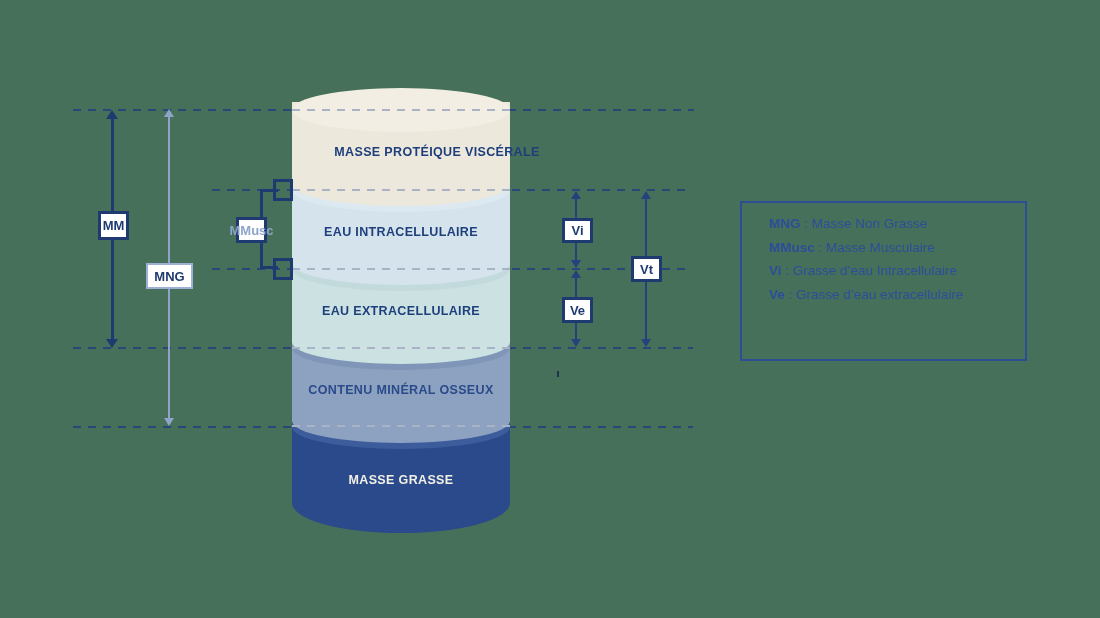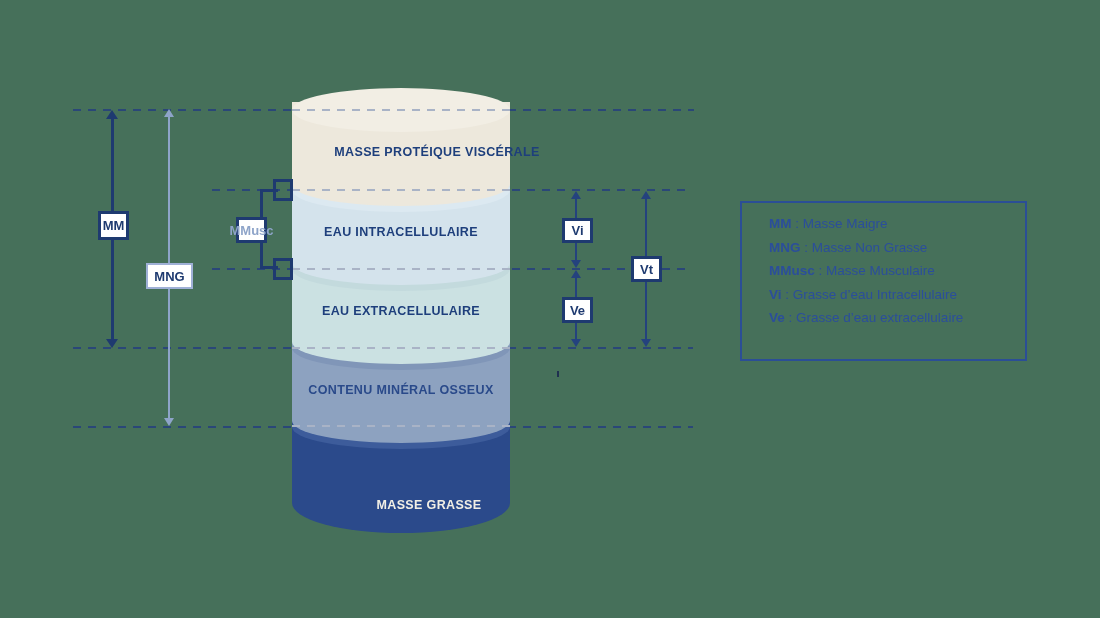--- a/index.html
+++ b/index.html
@@ -78,21 +78,21 @@
   <div class="dashg" style="top:109px;"></div>
   <div class="dashg" style="top:189px;"></div>
   <div class="dashg" style="top:268px;"></div>
   <div class="dashg" style="top:347px;"></div>
   <div class="dashg" style="top:425px;"></div>
 
   <div class="cyl-label" style="top:145px;padding-left:36px;">MASSE PROTÉIQUE VISCÉRALE</div>
   <div class="cyl-label" style="top:225px;">EAU INTRACELLULAIRE</div>
   <div class="cyl-label" style="top:383px; color:#2A4A8A;">CONTENU MINÉRAL OSSEUX</div>
   <div class="cyl-label" style="top:304px;">EAU EXTRACELLULAIRE</div>
-  <div class="cyl-label" style="top:498px; color:#F2EFE5;padding-left:28px;">MASSE GRASSE</div>
+  <div class="cyl-label" style="top:473px; color:#F2EFE5;">MASSE GRASSE</div>
 
   <div class="tri big up dk" style="left:106px; top:110px;"></div>
   <div class="vline" style="left:111px; top:118px; width:3px; height:222px; background:#1E3A70;"></div>
   <div class="tri big down dk" style="left:106px; top:339px;"></div>
 
   <div class="tri up peri" style="left:164px; top:109px;"></div>
   <div class="vline" style="left:168px; top:116px; width:2px; height:303px; background:#8EA4C9;"></div>
   <div class="tri down peri" style="left:164px; top:418px;"></div>
 
   <div class="vline" style="left:260px; top:189px; width:3px; height:80px; background:#1E3A70;"></div>
@@ -129,21 +129,20 @@
     </div>
   <div class="box" style="left:631px; top:256px; width:31px; height:26px;">
       <span>Vt</span>
     </div>
   <div class="box" style="left:562px; top:297px; width:31px; height:26px;">
       <span>Ve</span>
     </div>
 
   <div class="legend">
     <div class="legend-inner">
-      <div class="legend-item"><span class="abbr">MM</span><span> : </span><span>Masse Maigre</span></div>
       <div class="legend-item"><span class="abbr">MNG</span><span> : </span><span>Masse Non Grasse</span></div>
       <div class="legend-item"><span class="abbr">MMusc</span><span> : </span><span>Masse Musculaire</span></div>
       <div class="legend-item"><span class="abbr">Vi</span><span> : </span><span>Grasse d’eau Intracellulaire</span></div>
       <div class="legend-item"><span class="abbr">Ve</span><span> : </span><span>Grasse d’eau extracellulaire</span></div>
     </div>
   </div>
 
 </div>
 
 </body></html>

